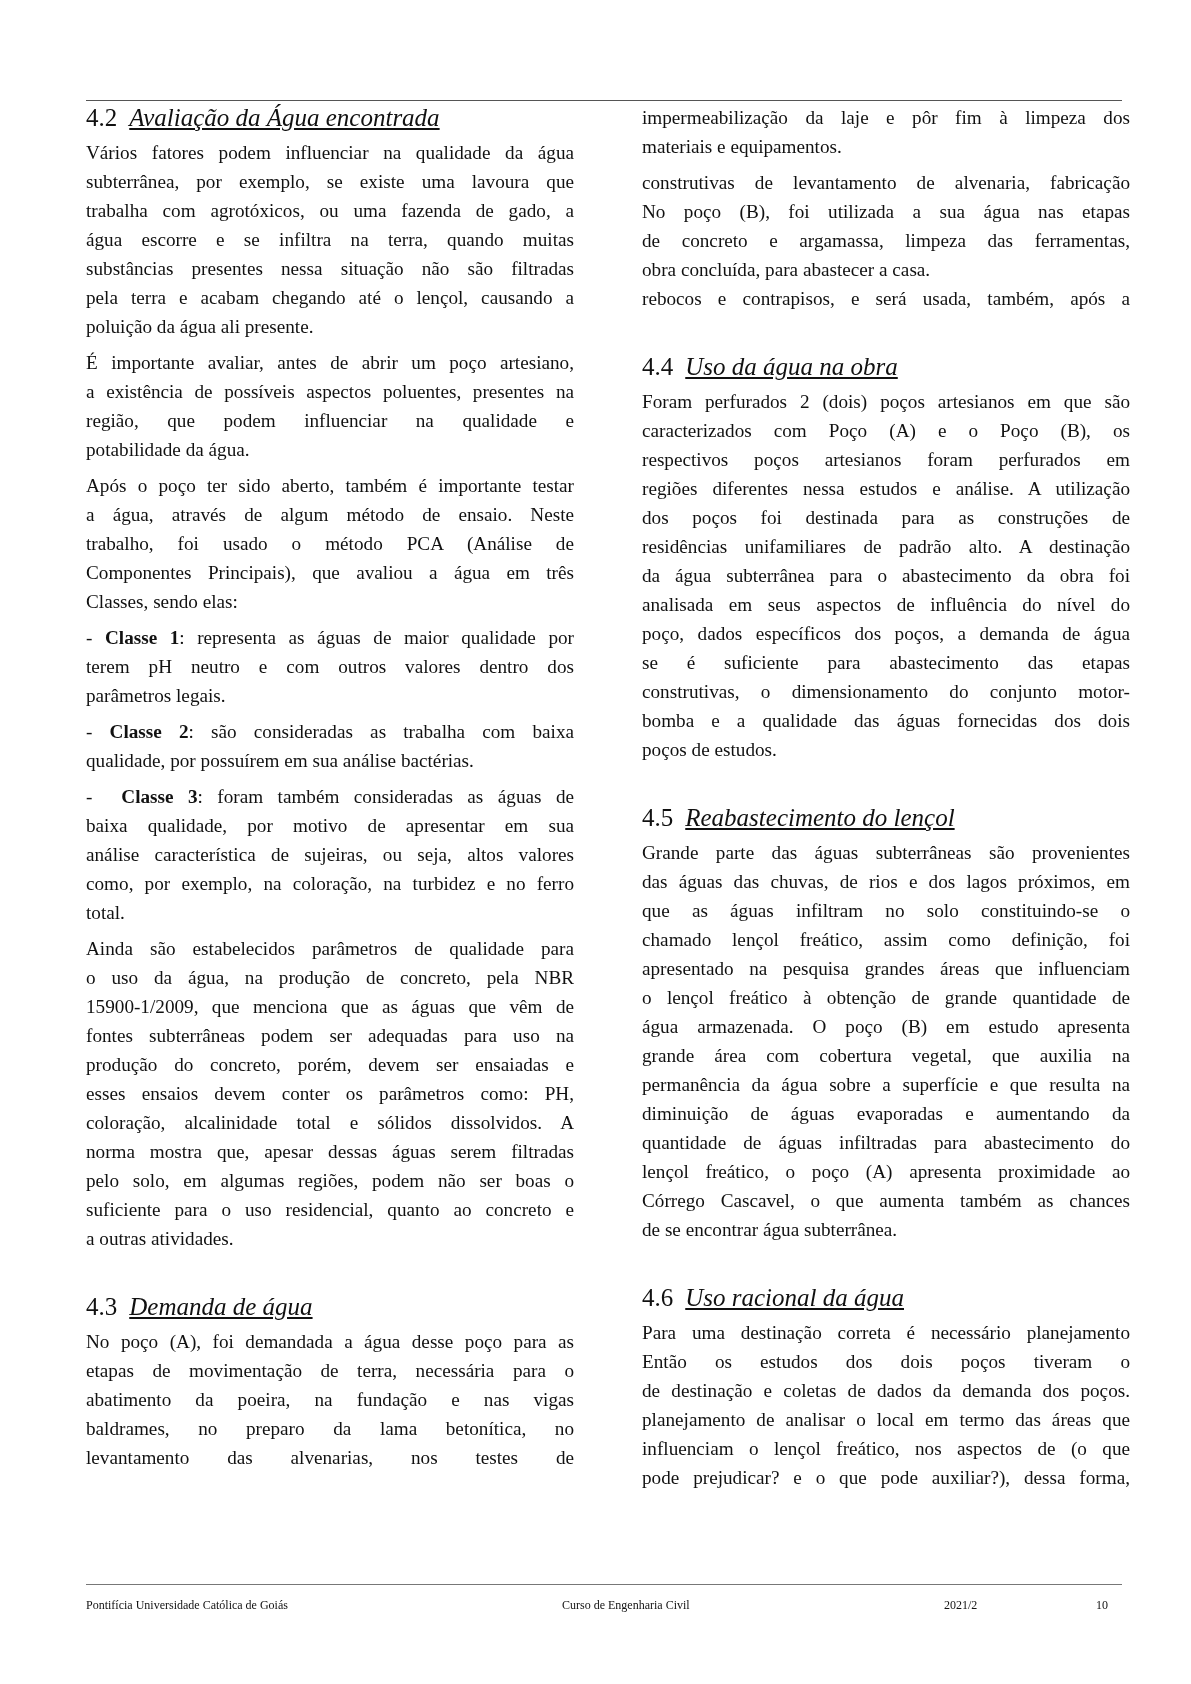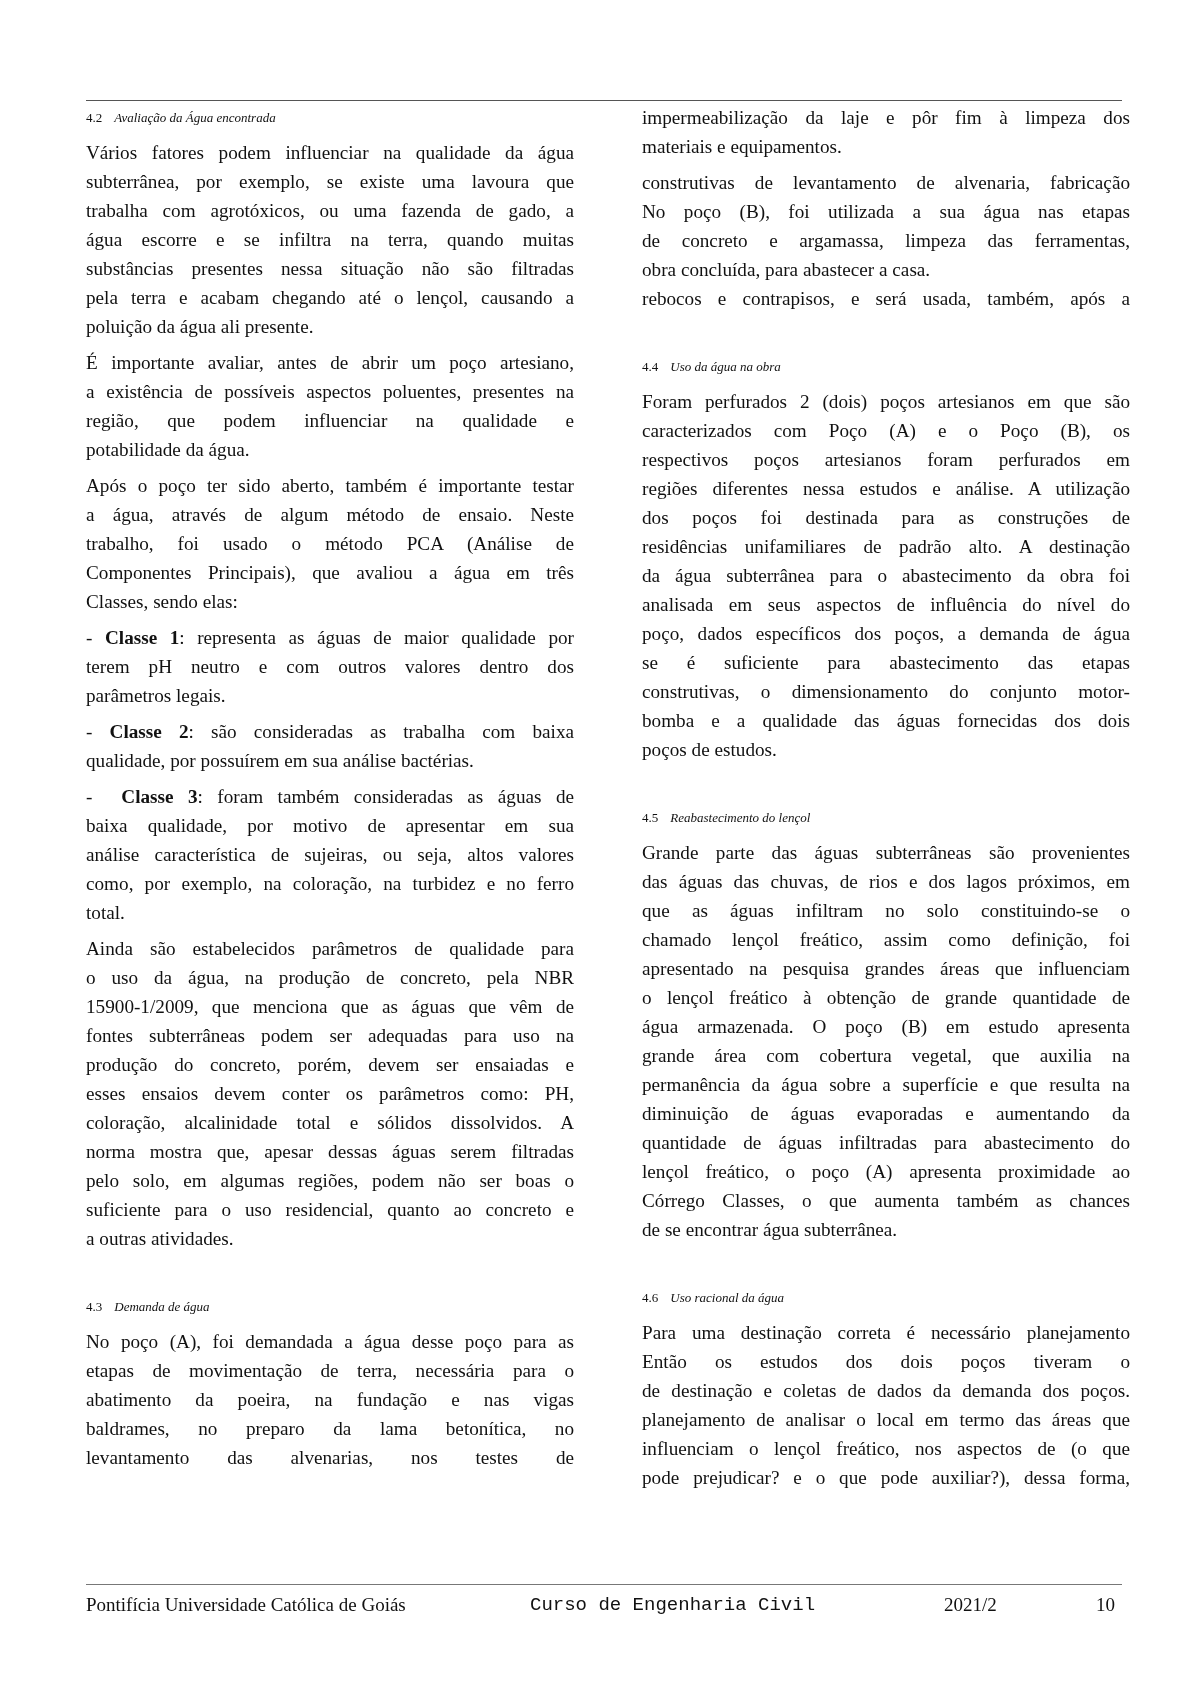--- a/index.html
+++ b/index.html
@@ -9,30 +9,30 @@
               border-top: 1.3px solid #555555; }
   .rule-bottom { position: absolute; left: 86px; top: 1584px; width: 1036px; height: 0;
                  border-top: 1.3px solid #777777; }
   .col { position: absolute; top: 103px; width: 488px; }
   .col.left { left: 86px; }
   .col.right { left: 642px; width: 488px; }
   .line { font-size: 19.2px; line-height: 29px; height: 29px; white-space: nowrap;
           text-align: justify; text-align-last: justify; }
   .line.last { text-align-last: left; }
   .para { margin-bottom: 7px; }
-  .heading { font-size: 13px; line-height: 29px; height: 29px; margin-bottom: 6px; white-space: nowrap; }
+  .heading { font-size: 25px; line-height: 29px; height: 29px; margin-bottom: 6px; white-space: nowrap; text-decoration: underline; }
   .heading .num { display: inline-block; margin-right: 12px; }
   .heading .title { font-style: italic; }
   .gap { height: 32px; }
   b { font-weight: bold; }
   .footer { position: absolute; top: 1590px; left: 86px; width: 1036px; height: 30px;
-            font-size: 19px; line-height: 30px; }
+            font-size: 12px; line-height: 30px; }
   .footer span { position: absolute; top: 0; white-space: nowrap; }
   .f-inst { left: 0; }
-  .f-course { left: 444px; font-family: Liberation Mono, monospace; }
+  .f-course { left: 476px; }
   .f-year { left: 842px; margin-left: 16px; }
   .f-page { left: 1010px; }
 </style>
 </head>
 <body>
 
 <div class="rule-top"></div>
 
 <div class="col left">
 
@@ -162,21 +162,21 @@
     <div class="line">que as águas infiltram no solo constituindo-se o</div>
     <div class="line">chamado lençol freático, assim como definição, foi</div>
     <div class="line">apresentado na pesquisa grandes áreas que influenciam</div>
     <div class="line">o lençol freático à obtenção de grande quantidade de</div>
     <div class="line">água armazenada. O poço (B) em estudo apresenta</div>
     <div class="line">grande área com cobertura vegetal, que auxilia na</div>
     <div class="line">permanência da água sobre a superfície e que resulta na</div>
     <div class="line">diminuição de águas evaporadas e aumentando da</div>
     <div class="line">quantidade de águas infiltradas para abastecimento do</div>
     <div class="line">lençol freático, o poço (A) apresenta proximidade ao</div>
-    <div class="line">Córrego Classes, o que aumenta também as chances</div>
+    <div class="line">Córrego Cascavel, o que aumenta também as chances</div>
     <div class="line last">de se encontrar água subterrânea.</div>
   </div>
 
   <div class="gap"></div>
 
   <div class="heading">
     <span class="num">4.6</span><span class="title">Uso racional da água</span>
   </div>
 
   <div class="para">

